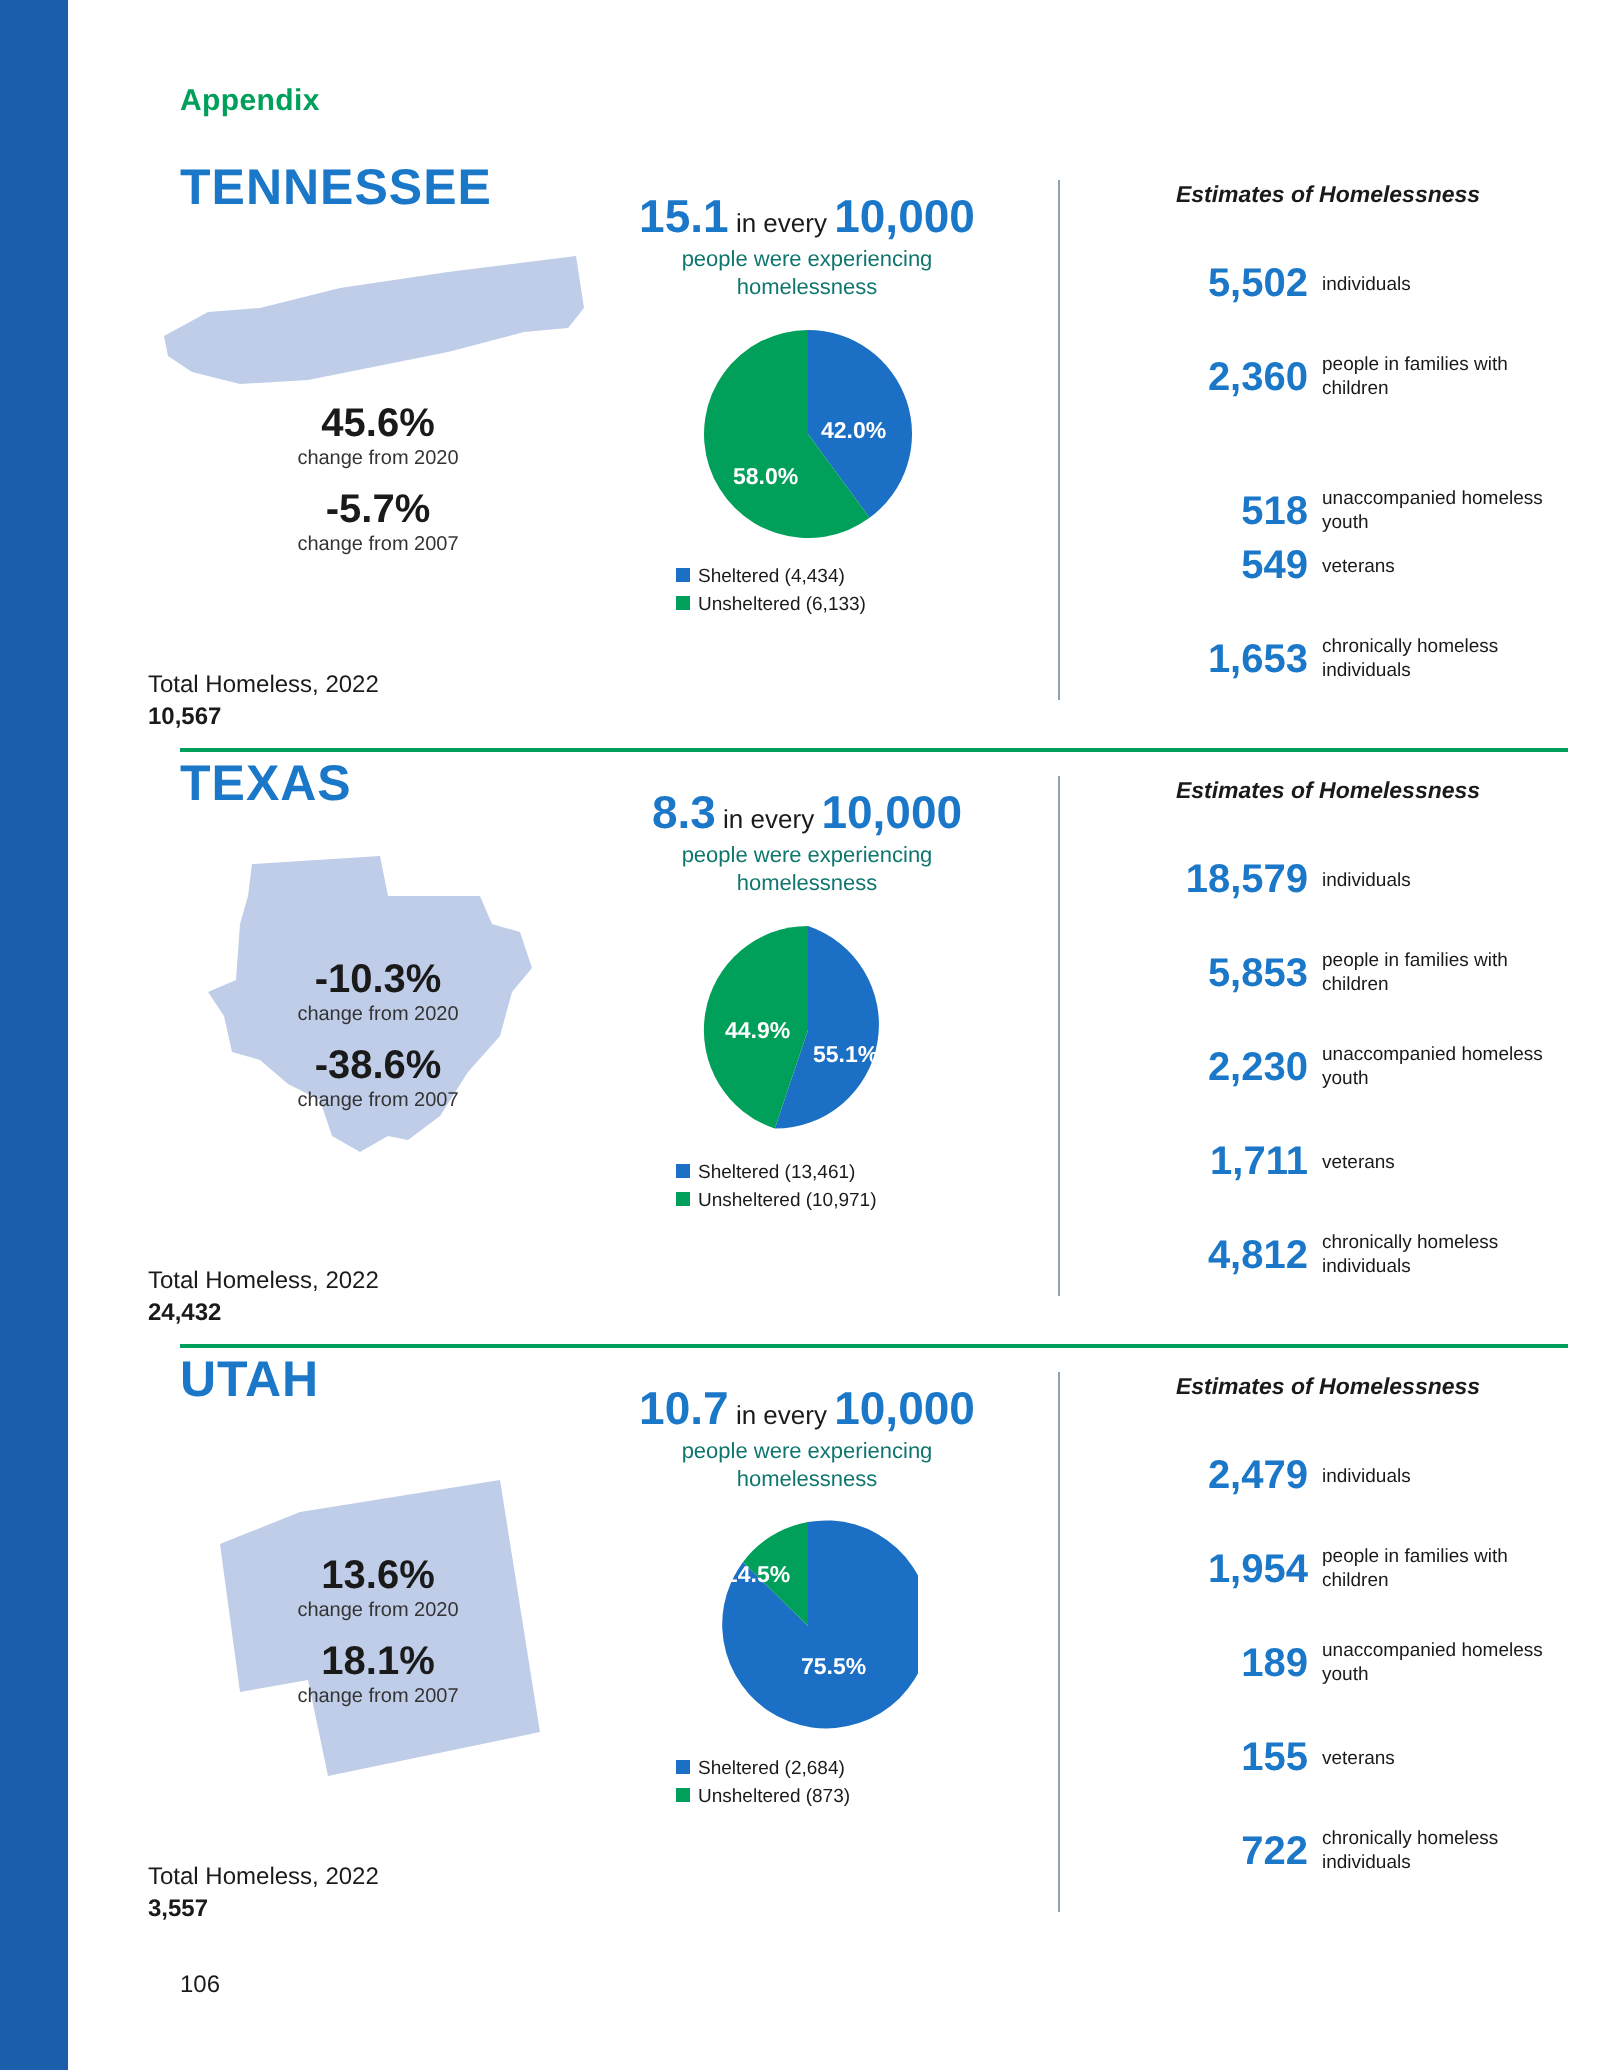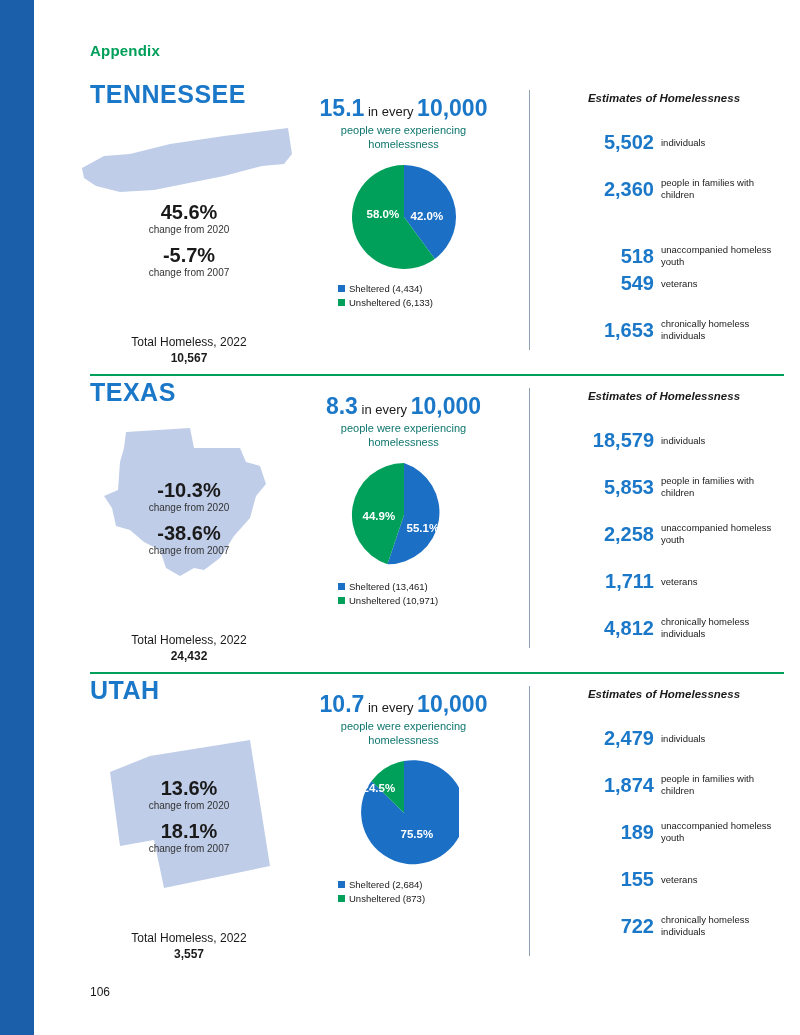--- a/index.html
+++ b/index.html
@@ -73,21 +73,21 @@
   }
   .pct-sub {
     font-size: 10px;
     color: #333333;
     line-height: 1.4;
   }
   .total-wrap {
     position: absolute;
     left: 40px;
     width: 230px;
-    text-align: center;
+    text-align: left;
   }
   .total-label {
     font-size: 12px;
     color: #1a1a1a;
   }
   .total-value {
     font-size: 12px;
     font-weight: bold;
     color: #1a1a1a;
     margin-top: 2px;
@@ -254,21 +254,21 @@
 
     <div class="pie-wrap" style="top:82px;">
       <div class="pie">
         <svg width="110" height="110" viewBox="0 0 110 110">
 
           <path d="M55,55 L55,3 A52,52 0 0 1 85.8,96.9 Z" fill="#1b6fc4"></path>
 
           <path d="M55,55 L85.8,96.9 A52,52 0 1 1 55,3 Z" fill="#00a05a"></path>
         </svg>
         <div class="pie-label" style="left:62px; top:48px;">42.0%</div>
-        <div class="pie-label" style="left:18px; top:46px;">58.0%</div>
+        <div class="pie-label" style="left:18px; top:71px;">58.0%</div>
       </div>
       <div class="legend">
         <div class="legend-row">
           <span class="swatch sw-blue"></span><span>Sheltered (4,434)</span>
         </div>
         <div class="legend-row">
           <span class="swatch sw-green"></span><span>Unsheltered (6,133)</span>
         </div>
       </div>
     </div>
@@ -356,21 +356,21 @@
 
     <div class="est-row" style="top:45px;">
       <div class="est-num">18,579</div>
       <div class="est-lbl single">individuals</div>
     </div>
     <div class="est-row" style="top:92px;">
       <div class="est-num">5,853</div>
       <div class="est-lbl double">people in families with children</div>
     </div>
     <div class="est-row" style="top:139px;">
-      <div class="est-num">2,258</div>
+      <div class="est-num">2,230</div>
       <div class="est-lbl double">unaccompanied homeless youth</div>
     </div>
     <div class="est-row" style="top:186px;">
       <div class="est-num">1,711</div>
       <div class="est-lbl single">veterans</div>
     </div>
     <div class="est-row" style="top:233px;">
       <div class="est-num">4,812</div>
       <div class="est-lbl double">chronically homeless individuals</div>
     </div>
@@ -430,21 +430,21 @@
     </div>
 
     <div class="divider-v" style="top:10px;height:270px;"></div>
     <div class="est-title">Estimates of Homelessness</div>
 
     <div class="est-row" style="top:45px;">
       <div class="est-num">2,479</div>
       <div class="est-lbl single">individuals</div>
     </div>
     <div class="est-row" style="top:92px;">
-      <div class="est-num">1,874</div>
+      <div class="est-num">1,954</div>
       <div class="est-lbl double">people in families with children</div>
     </div>
     <div class="est-row" style="top:139px;">
       <div class="est-num">189</div>
       <div class="est-lbl double">unaccompanied homeless youth</div>
     </div>
     <div class="est-row" style="top:186px;">
       <div class="est-num">155</div>
       <div class="est-lbl single">veterans</div>
     </div>

